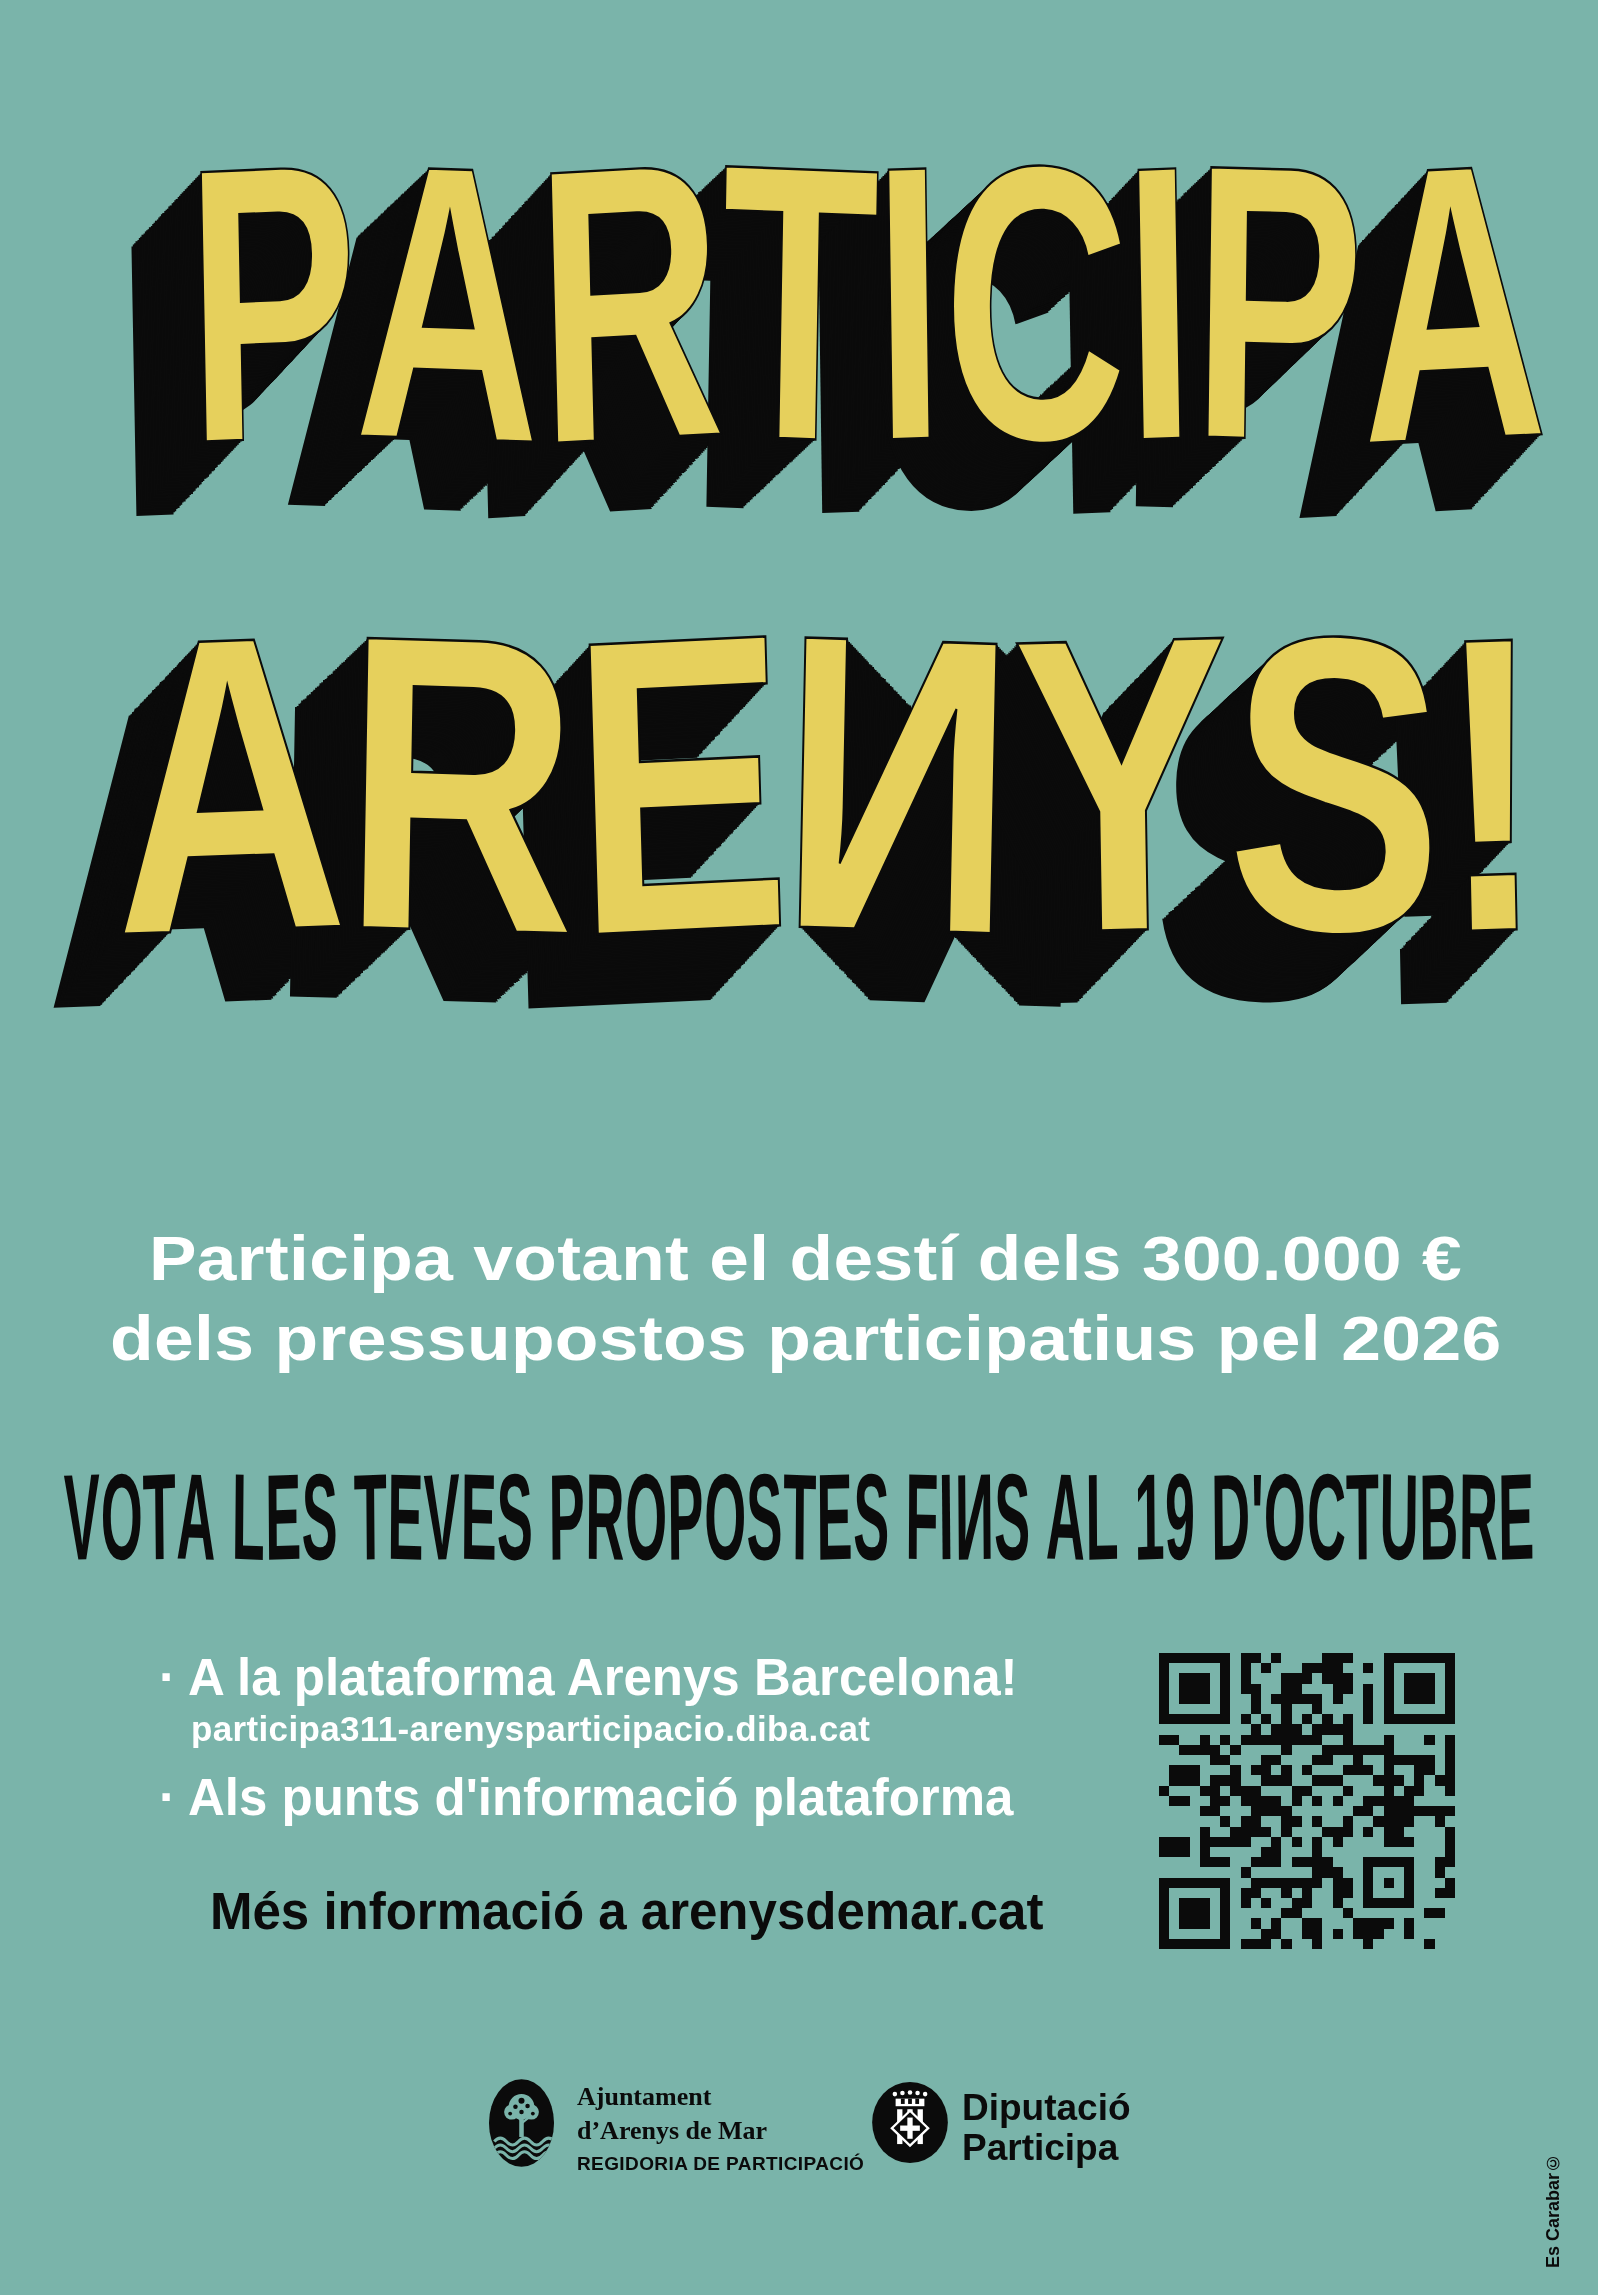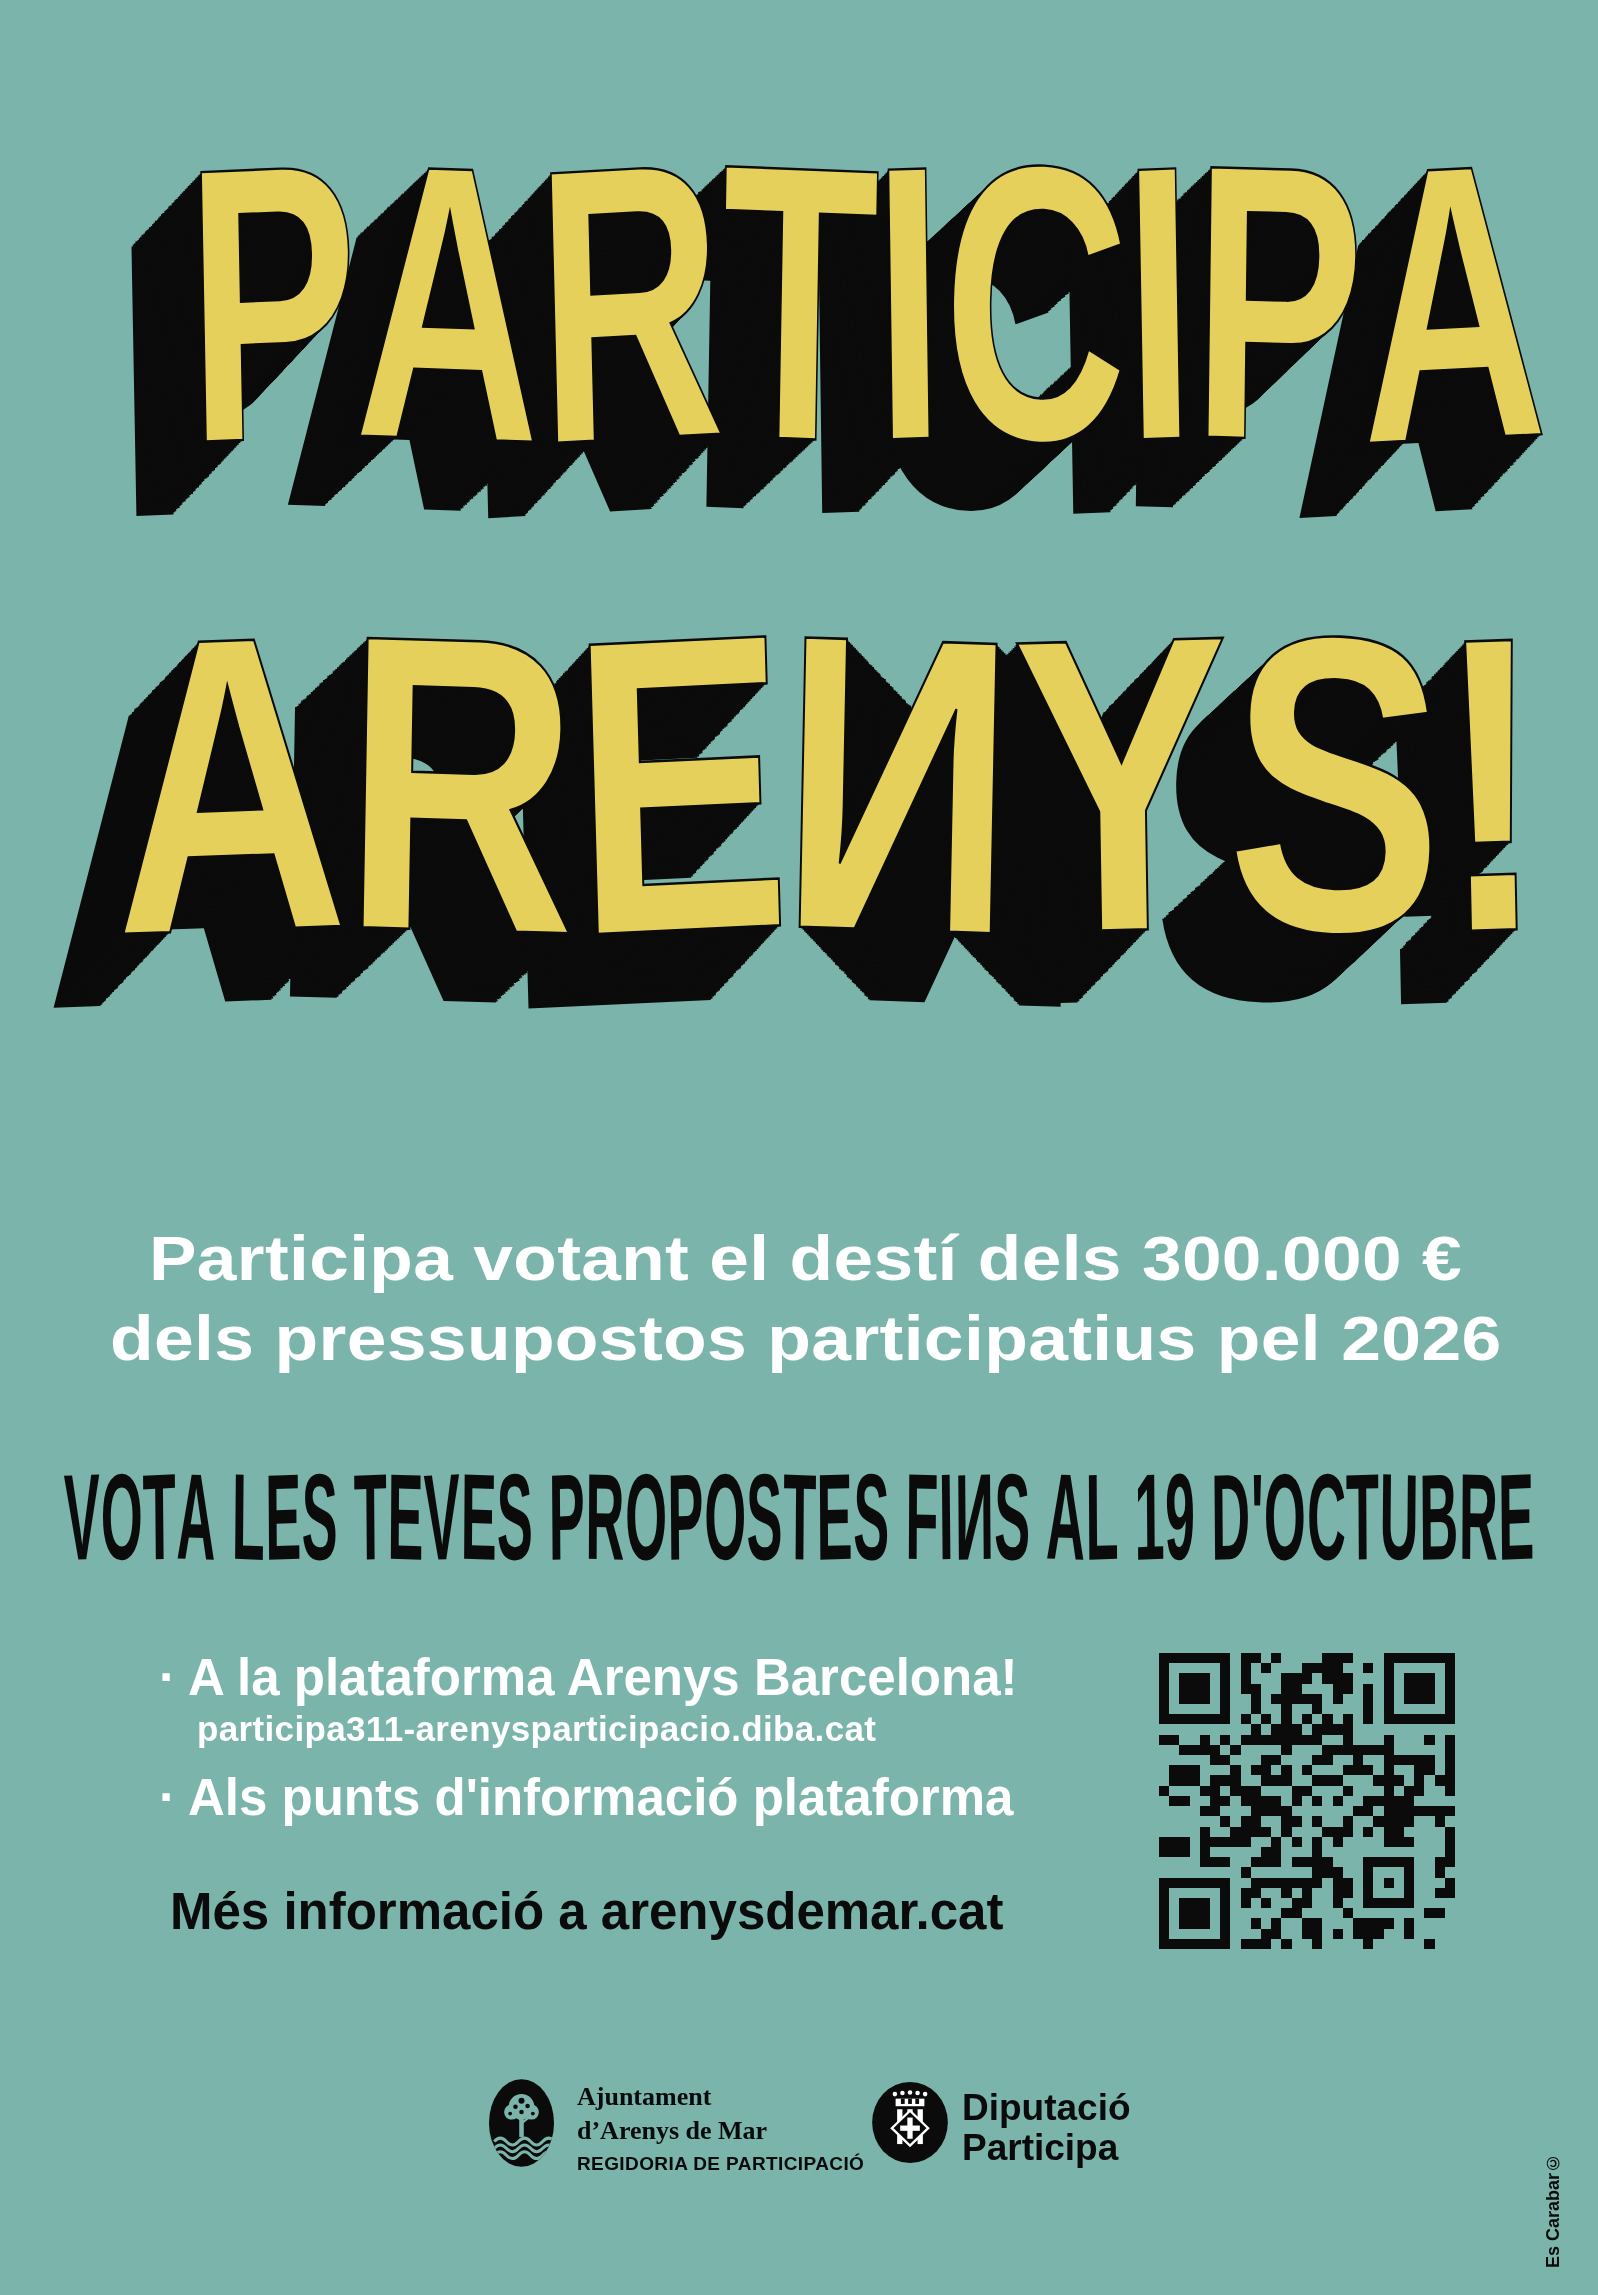--- a/index.html
+++ b/index.html
@@ -43,21 +43,21 @@
     position:absolute;font-weight:bold;font-size:51px;line-height:1;
     color:#ffffff;white-space:nowrap;
   }
   .bullet-line .dot{display:inline-block;margin-right:12px;}
   .url-line{
     position:absolute;font-weight:bold;font-size:35px;line-height:1;
     color:#ffffff;white-space:nowrap;letter-spacing:0.01em;
   }
   .more-line{
     position:absolute;font-weight:bold;font-size:51px;line-height:1;
-    color:#0b0b0b;white-space:nowrap;
+    color:#0b0b0b;white-space:nowrap;margin-left:40px;
   }
 
   
   .qr{position:absolute;left:1159px;top:1653px;width:296px;height:296px;}
   .qr svg{display:block;width:100%;height:100%;}
 
   
   .aj-text{position:absolute;left:577px;top:2080px;color:#0b0b0b;}
   .aj-name{font-family:"Liberation Serif", serif;font-weight:bold;font-size:26px;line-height:34px;}
   .aj-dept{font-weight:bold;font-size:19px;letter-spacing:0.4px;margin-top:4.5px;}
@@ -98,21 +98,21 @@
 </section>
 
 <h2 class="headline" style="left: 64px; top: 1456px; transform: scale(0.4461, 1.0123);">
     <div class="layer front"><span class="letter" style="transform: rotate(-0.96deg);">V</span><span class="letter" style="transform: rotate(0.78deg);">O</span><span class="letter" style="transform: rotate(-1.26deg);">T</span><span class="letter" style="transform: rotate(0.9deg);">A</span><span class="letter" style="transform: rotate(-0.72deg);">&nbsp;</span><span class="letter" style="transform: rotate(1.14deg);">L</span><span class="letter" style="transform: rotate(-0.9deg);">E</span><span class="letter" style="transform: rotate(0.66deg);">S</span><span class="letter" style="transform: rotate(-1.14deg);">&nbsp;</span><span class="letter" style="transform: rotate(-0.96deg);">T</span><span class="letter" style="transform: rotate(0.78deg);">E</span><span class="letter" style="transform: rotate(-1.26deg);">V</span><span class="letter" style="transform: rotate(0.9deg);">E</span><span class="letter" style="transform: rotate(-0.72deg);">S</span><span class="letter" style="transform: rotate(1.14deg);">&nbsp;</span><span class="letter" style="transform: rotate(-0.9deg);">P</span><span class="letter" style="transform: rotate(0.66deg);">R</span><span class="letter" style="transform: rotate(-1.14deg);">O</span><span class="letter" style="transform: rotate(-0.96deg);">P</span><span class="letter" style="transform: rotate(0.78deg);">O</span><span class="letter" style="transform: rotate(-1.26deg);">S</span><span class="letter" style="transform: rotate(0.9deg);">T</span><span class="letter" style="transform: rotate(-0.72deg);">E</span><span class="letter" style="transform: rotate(1.14deg);">S</span><span class="letter" style="transform: rotate(-0.9deg);">&nbsp;</span><span class="letter" style="transform: rotate(0.66deg);">F</span><span class="letter" style="transform: rotate(-1.14deg);">I</span><span class="letter" style="transform: scaleX(-1) rotate(0.96deg);">N</span><span class="letter" style="transform: rotate(0.78deg);">S</span><span class="letter" style="transform: rotate(-1.26deg);">&nbsp;</span><span class="letter" style="transform: rotate(0.9deg);">A</span><span class="letter" style="transform: rotate(-0.72deg);">L</span><span class="letter" style="transform: rotate(1.14deg);">&nbsp;</span><span class="letter" style="transform: rotate(-0.9deg);">1</span><span class="letter" style="transform: rotate(0.66deg);">9</span><span class="letter" style="transform: rotate(-1.14deg);">&nbsp;</span><span class="letter" style="transform: rotate(-0.96deg);">D</span><span class="letter" style="transform: rotate(0.78deg);">'</span><span class="letter" style="transform: rotate(-1.26deg);">O</span><span class="letter" style="transform: rotate(0.9deg);">C</span><span class="letter" style="transform: rotate(-0.72deg);">T</span><span class="letter" style="transform: rotate(1.14deg);">U</span><span class="letter" style="transform: rotate(-0.9deg);">B</span><span class="letter" style="transform: rotate(0.66deg);">R</span><span class="letter" style="transform: rotate(-1.14deg);">E</span></div>
   </h2>
 
 <section>
   <div class="bullet-line" style="left:159px;top:1652px;">
     <span class="dot">·</span><span>A la plataforma Arenys Barcelona!</span>
   </div>
-  <div class="url-line" style="left:197px;top:1711px;">participa311-arenysparticipacio.diba.cat</div>
+  <div class="url-line" style="left:191px;top:1711px;">participa311-arenysparticipacio.diba.cat</div>
   <div class="bullet-line" style="left:159px;top:1772px;">
     <span class="dot">·</span><span>Als punts d'informació plataforma</span>
   </div>
   <div class="more-line" style="left:170px;top:1886px;">Més informació a arenysdemar.cat</div>
 
   <div class="qr" id="qr">
       <svg viewBox="0 0 29 29" shape-rendering="crispEdges" fill="#0b0b0b">
         <rect x="0" y="0" width="1" height="1"></rect>
         <rect x="1" y="0" width="1" height="1"></rect>
         <rect x="2" y="0" width="1" height="1"></rect>

